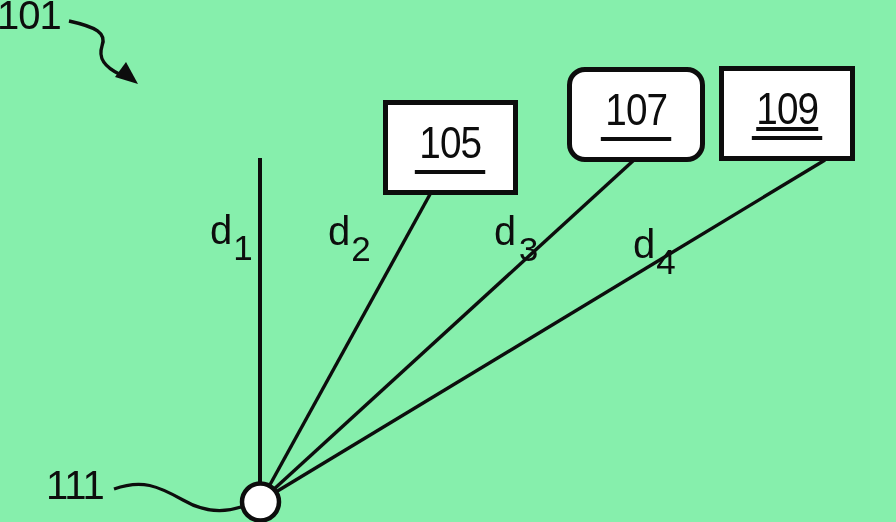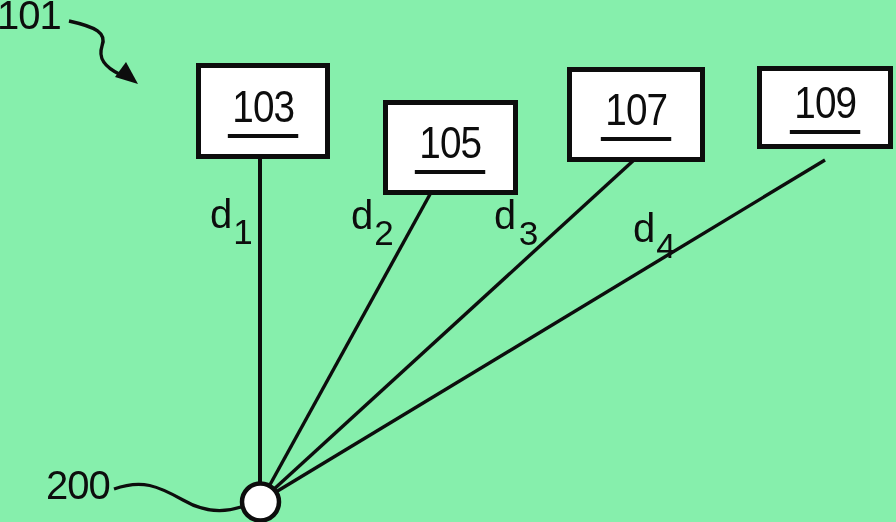--- a/index.html
+++ b/index.html
@@ -44,20 +44,21 @@
     position: absolute;
     font-size: 40px;
     line-height: 1;
     letter-spacing: -1px;
     white-space: nowrap;
   }
   .d-label {
     position: absolute;
     white-space: nowrap;
     line-height: 1;
+    margin-top: 16px;
   }
   .d-label .d-base {
     font-size: 40px;
   }
   .d-label .d-sub {
     font-size: 35px;
     position: relative;
     top: 16px;
     left: 1px;
   }
@@ -80,40 +81,37 @@
     <polygon points="138,84 115,77 126,62" fill="#0d0d0d"></polygon>
 
     <path d="M 114 489 C 142 479, 158 486, 183 500 C 200 510, 220 514, 241 507" fill="none" stroke="#0d0d0d" stroke-width="3.2"></path>
   </svg>
 
   <div class="ref-label" style="left:-3px; top:-5px;">
     <span>101</span>
   </div>
 
   <div class="ref-label" style="left:46px; top:465px;">
-    <span>200</span>
+    <span>111</span>
   </div>
 
-  <div class="node-box" style="left:196px; top:63px; width:134px; height:96px;">
-    <span class="box-label">103</span>
-  </div>
   <div class="node-box" style="left:383px; top:64px; width:135px; height:95px;margin-top:36px;">
     <span class="box-label">105</span>
   </div>
-  <div class="node-box" style="left:567px; top:67px; width:138px; height:95px;">
+  <div class="node-box" style="left:567px; top:67px; width:138px; height:95px;border-radius:18px;">
     <span class="box-label">107</span>
   </div>
-  <div class="node-box" style="left:757px; top:66px; width:136px; height:83px;">
+  <div class="node-box" style="left:719px; top:66px; width:136px; height:95px;text-decoration:underline;">
     <span class="box-label">109</span>
   </div>
 
   <div class="d-label" style="left:210px; top:194px;">
     <span class="d-base">d</span><span class="d-sub">1</span>
   </div>
-  <div class="d-label" style="left:351px; top:195px;">
+  <div class="d-label" style="left:328px; top:195px;">
     <span class="d-base">d</span><span class="d-sub">2</span>
   </div>
   <div class="d-label" style="left:493px; top:199px;font-family:Liberation Mono, monospace;">
     <span class="d-base">d</span><span class="d-sub">3</span>
   </div>
   <div class="d-label" style="left:633px; top:208px;">
     <span class="d-base">d</span><span class="d-sub">4</span>
   </div>
 
 </div>

